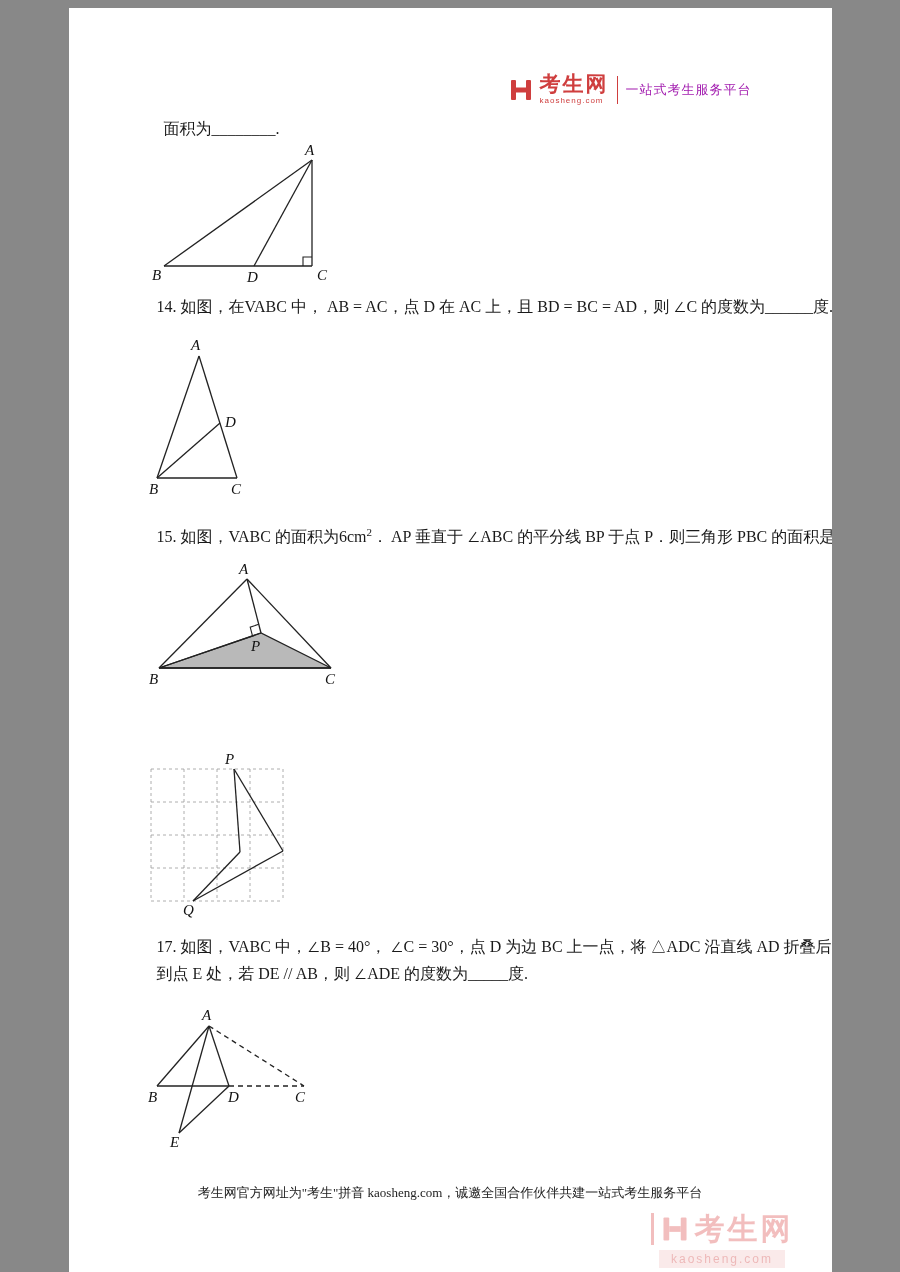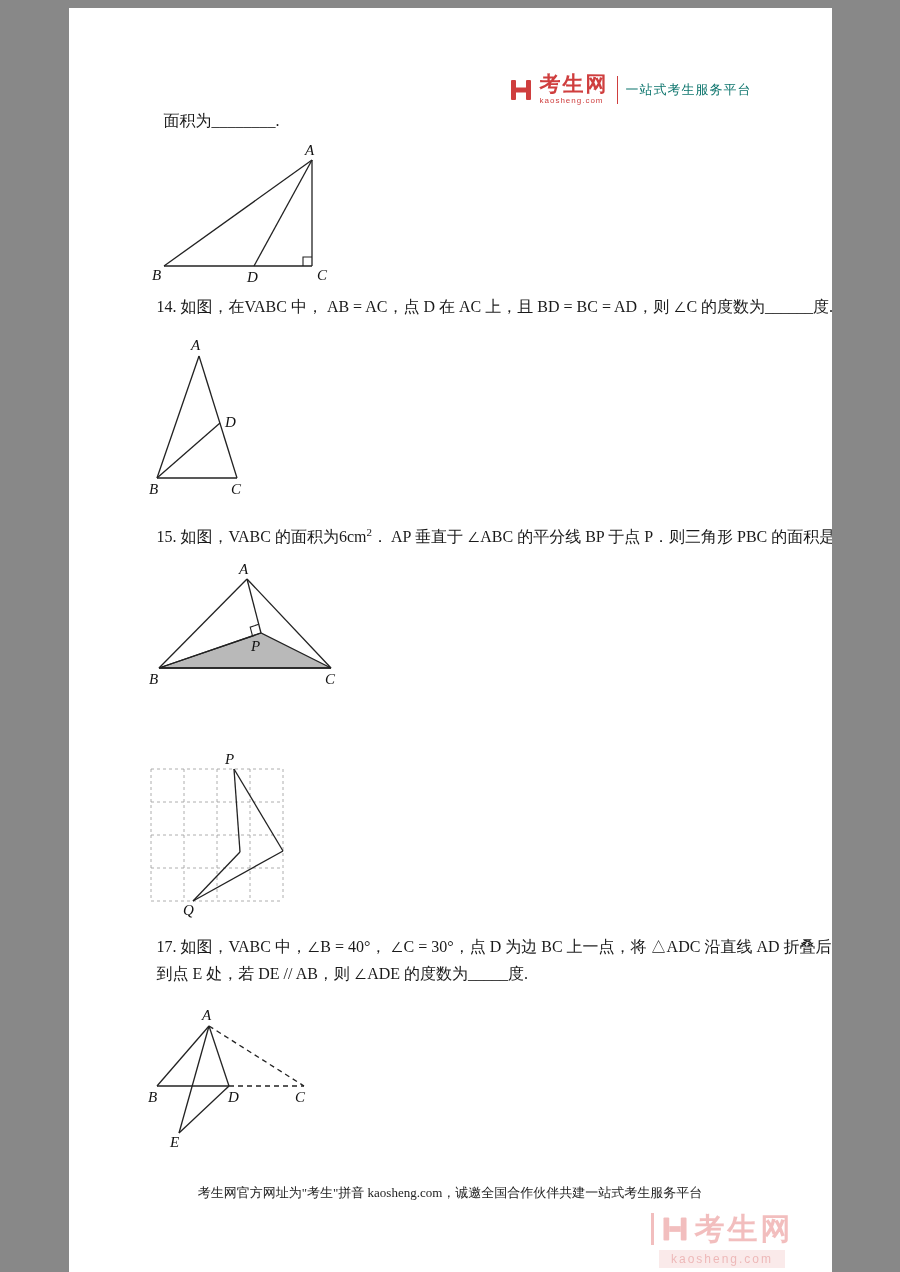--- a/index.html
+++ b/index.html
@@ -13,21 +13,21 @@
     color:#1a1a1a;
     overflow:hidden;
   }
   
   .hdr-logo { position:absolute; top:66px; right:80px; display:flex; align-items:center; }
   .hdr-icon { width:26px; height:26px; margin-right:6px; }
   .hdr-brand-col { display:flex; flex-direction:column; align-items:flex-start; line-height:1; }
   .hdr-brand { color:#cf3e3e; font-size:21px; font-weight:bold; letter-spacing:2px; }
   .hdr-domain { color:#cf3e3e; font-size:8px; letter-spacing:1px; margin-top:2px; font-family:"Liberation Sans",sans-serif; }
   .hdr-divider { width:1px; height:28px; background:#cf3e3e; margin:0 8px; }
-  .hdr-tagline { color:#0f766e; font-size:13px; letter-spacing:1px; }
+  .hdr-tagline { color:#a21caf; font-size:13px; letter-spacing:1px; }
   
   .textline { position:absolute; font-size:16px; line-height:1.6; }
   .math { font-family:"Liberation Serif",serif; }
   sup { font-size:11px; }
   .p17 { line-height:27px; }
   
   svg.fig { position:absolute; overflow:visible; }
   svg.fig line, svg.fig polyline, svg.fig polygon { stroke:#222; stroke-width:1.3; }
   svg.fig .nofill { fill:none; }
   svg.fig text { font-family:"Liberation Serif",serif; font-style:italic; font-size:15px; fill:#111; stroke:none; }
@@ -57,21 +57,21 @@
       <rect x="8" y="10.5" width="10" height="5" fill="#cf3e3e"></rect>
     </svg>
     <div class="hdr-brand-col">
       <span class="hdr-brand">考生网</span>
       <span class="hdr-domain">kaosheng.com</span>
     </div>
     <div class="hdr-divider"></div>
     <span class="hdr-tagline">一站式考生服务平台</span>
   </div>
 
-  <div class="textline" style="left:95px; top:100px;"><span>面积为</span><span>________.</span></div>
+  <div class="textline" style="left:95px; top:108px;"><span>面积为</span><span>________.</span></div>
 
   <svg class="fig" style="left:78px; top:133px;" width="200" height="150">
     <g>
       <line x1="17" y1="125" x2="165" y2="19"></line>
       <line x1="17" y1="125" x2="165" y2="125"></line>
       <line x1="165" y1="19" x2="165" y2="125"></line>
       <line x1="165" y1="19" x2="107" y2="125"></line>
     </g>
     <polyline class="ramark" points="156,125 156,116 165,116"></polyline>
     <text x="158" y="14">A</text>

